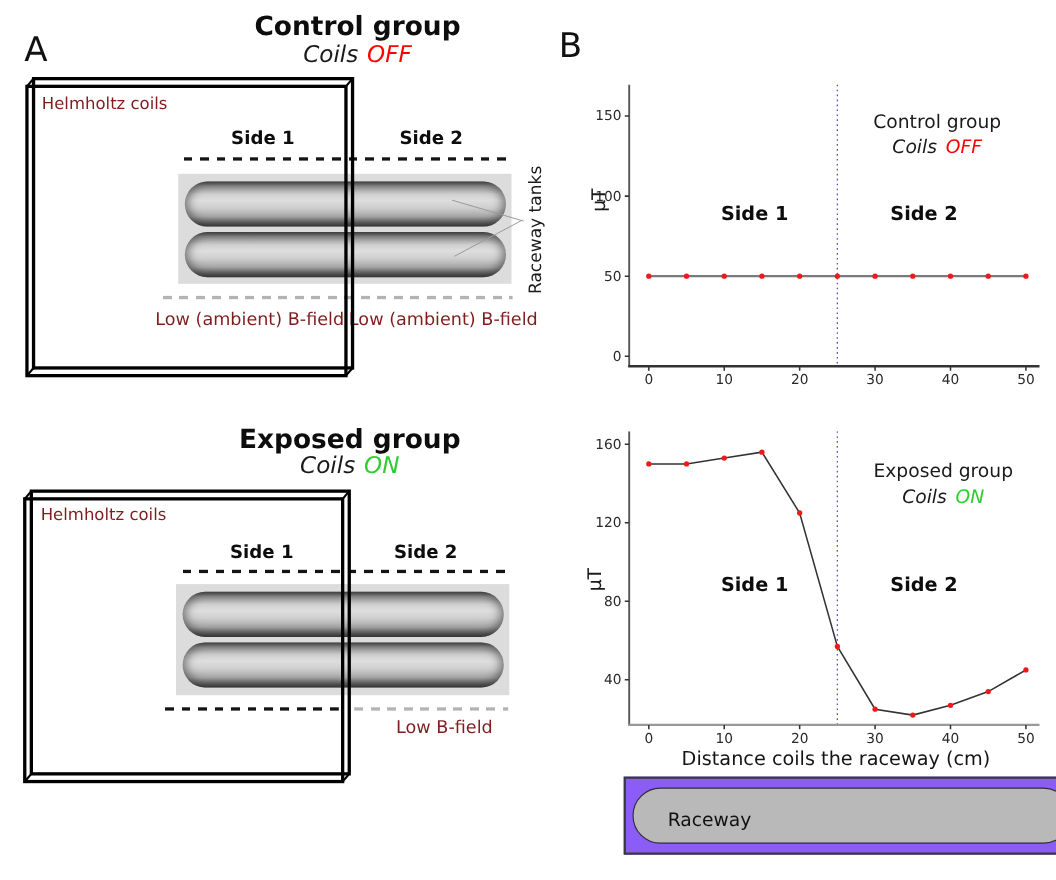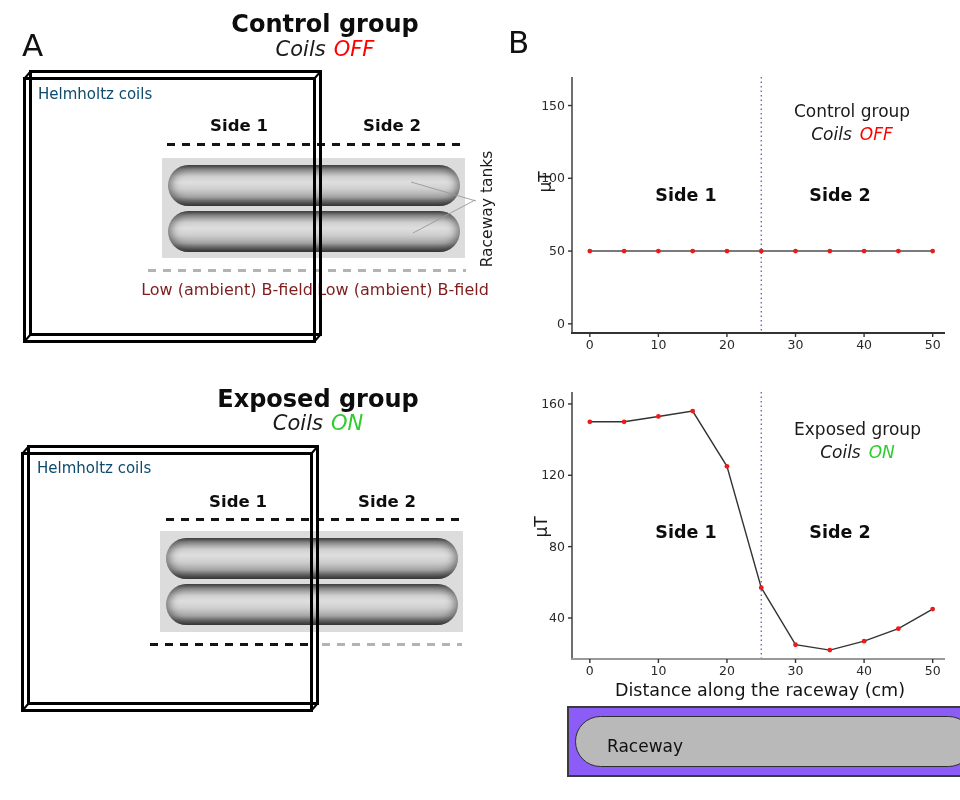--- a/index.html
+++ b/index.html
@@ -8,21 +8,21 @@
     font-family:"DejaVu Sans","Liberation Sans",sans-serif;color:#111;
     overflow:hidden;
   }
   .abs{position:absolute;}
   .panel-letter{font-size:31px;color:#111;}
   .group-title{font-size:24px;font-weight:bold;text-align:center;color:#0d0d0d;}
   .group-sub{font-size:21px;font-style:italic;text-align:center;color:#1a1a1a;}
   .state{margin-left:8px;}
   .red{color:#ff0000;}
   .green{color:#2ecc2e;}
-  .coil-label{font-size:15px;color:#0c4a6e;}
+  .coil-label{font-size:15px;color:#7f1d1d;}
   .side-label{font-size:16.5px;font-weight:bold;text-align:center;width:90px;color:#0d0d0d;}
   .field-label{font-size:16px;text-align:center;width:200px;}
   .gray-text{color:#7f1d1d;}
   .darkgray-text{color:#3c3c3c;}
   .tank-area{background:#dcdcdc;z-index:1;}
   .tank{
     position:absolute;left:6px;width:292px;height:41px;border-radius:21px;
     background:linear-gradient(180deg,#4f4f4f 0%,#9a9a9a 10%,#d0d0d0 28%,#dedede 42%,#cfcfcf 58%,#a8a8a8 78%,#565656 95%,#3f3f3f 100%);
     box-shadow:inset 0 0 9px 3px rgba(40,40,40,0.55);
   }
@@ -106,20 +106,21 @@
     <line x1="2.5" y1="9.5" x2="8.5" y2="2.5" stroke="#000" stroke-width="2"></line>
     <line x1="291.5" y1="9.5" x2="297.5" y2="2.5" stroke="#000" stroke-width="2"></line>
     <line x1="2.5" y1="266.5" x2="8.5" y2="259.5" stroke="#000" stroke-width="2"></line>
     <line x1="291.5" y1="266.5" x2="297.5" y2="259.5" stroke="#000" stroke-width="2"></line>
   </svg>
   <div class="abs coil-label" style="left:37px;top:459px;">Helmholtz coils</div>
 
   <div class="abs side-label" style="left:193px;top:492px;">Side 1</div>
   <div class="abs side-label" style="left:342px;top:492px;">Side 2</div>
 
+  <div class="abs field-label gray-text" style="left:304px;top:651px;">Low B-field</div>
 
   <div class="abs panel-letter" style="left:508px;top:24px;">B</div>
 
   <svg id="chart-control" class="abs" style="left:528px;top:72px;" width="424" height="292">
       <line x1="233.24264705882356" y1="5" x2="233.24264705882356" y2="261" stroke="#5050d0" stroke-width="1.2" stroke-dasharray="1.5 3"></line>
       <line x1="44" y1="5" x2="44" y2="261" stroke="#555555" stroke-width="1.7"></line>
       <line x1="43" y1="261" x2="417" y2="261" stroke="#333333" stroke-width="2.2"></line>
       <line x1="61.82720588235294" y1="261" x2="61.82720588235294" y2="265" stroke="#333" stroke-width="1.4"></line>
       <text x="61.82720588235294" y="277" text-anchor="middle" font-size="12.5" fill="#2a2a2a">0</text>
       <line x1="130.39338235294116" y1="261" x2="130.39338235294116" y2="265" stroke="#333" stroke-width="1.4"></line>
@@ -203,20 +204,20 @@
   <div class="abs ylab" style="left:501px;top:517px;">μT</div>
   <div class="abs chart-annot" style="left:765px;top:418px;width:185px;">
     <div>Exposed group</div>
     <div class="sub">
       <span>Coils</span><span class="state green">ON</span>
     </div>
   </div>
   <div class="abs chart-side" style="left:636px;top:522px;">Side 1</div>
   <div class="abs chart-side" style="left:790px;top:522px;">Side 2</div>
 
-  <div class="abs xlab" style="left:560px;top:680px;">Distance along the raceway (cm)</div>
+  <div class="abs xlab" style="left:560px;top:680px;">Distance coils the raceway (cm)</div>
 
   <div class="abs raceway-box" style="left:567px;top:706px;width:384px;height:67px;">
     <div class="raceway-inner"></div>
     <div class="raceway-label">Raceway</div>
   </div>
 
 </div>
 
 </body></html>

